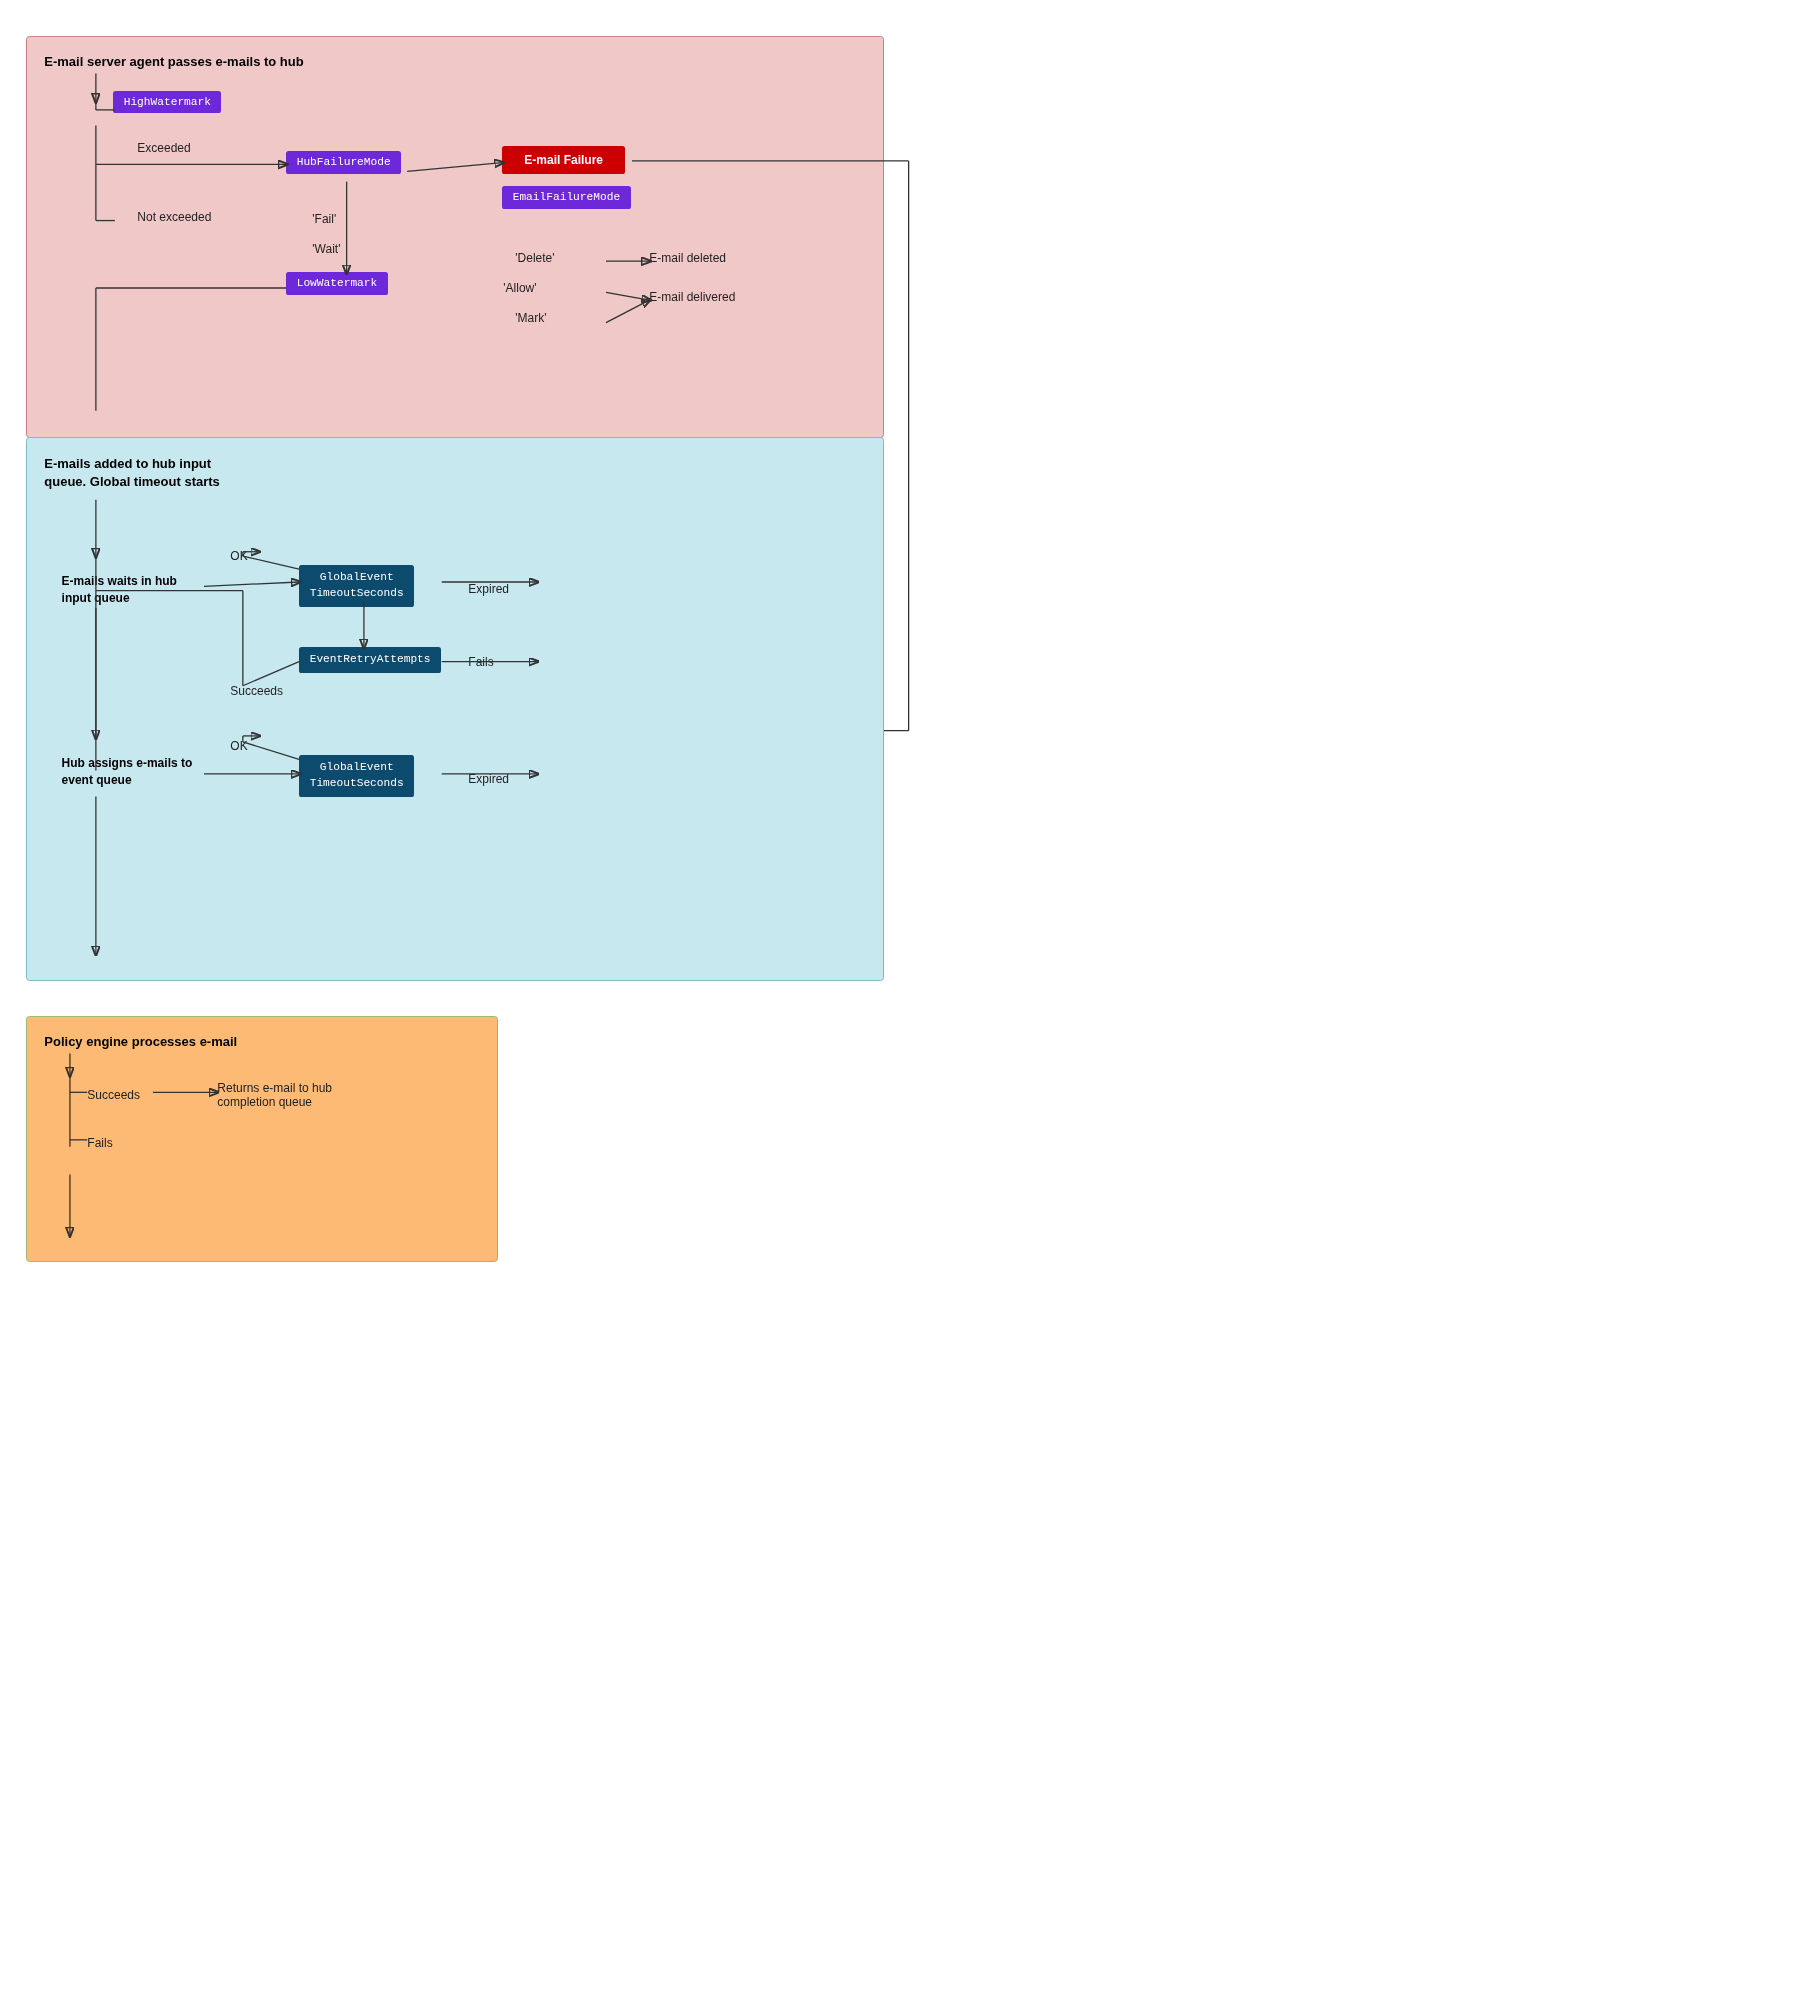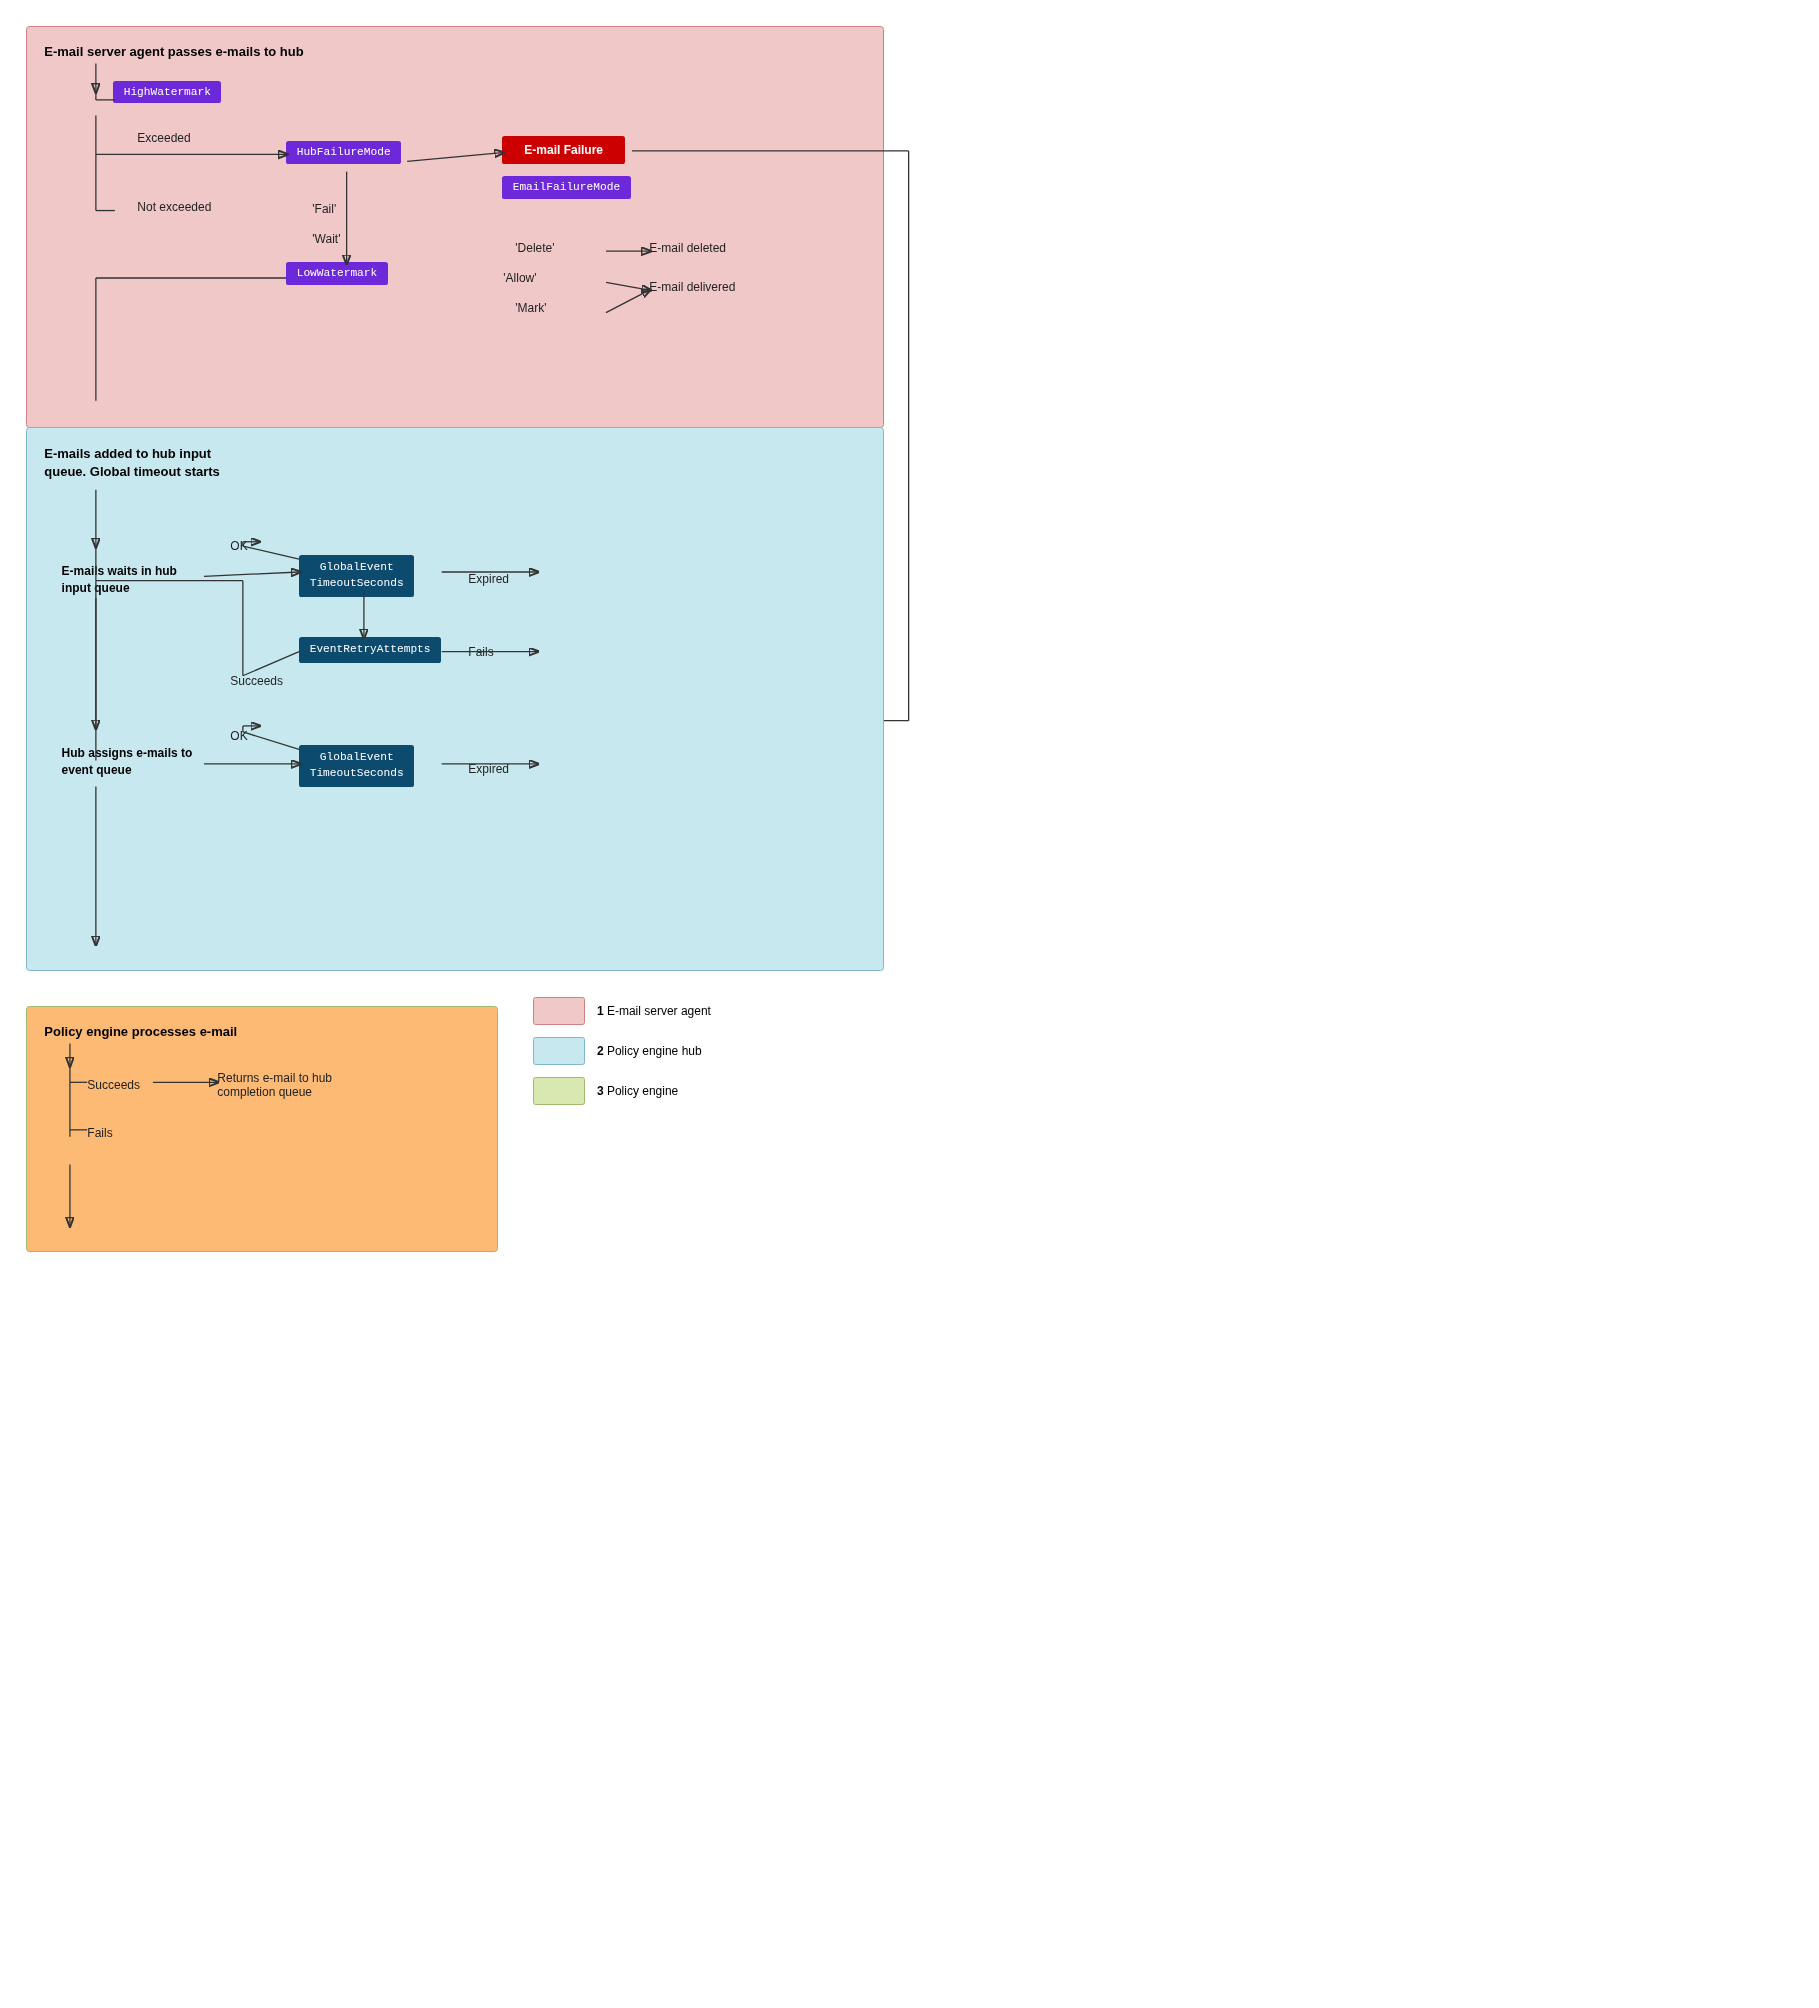--- a/index.html
+++ b/index.html
@@ -16,20 +16,21 @@
     }
 
     
     .section-red {
       background: #f0c8c8;
       border: 0.9px solid #d08080;
       border-radius: 3.5px;
       padding: 17.3px 17.3px 26px 17.3px;
       position: relative;
       margin-bottom: 0;
+      margin-top: 10px;
     }
 
     .section-blue {
       background: #c8e8f0;
       border: 0.9px solid #80b8c8;
       border-radius: 3.5px;
       padding: 17.3px 17.3px 26px 17.3px;
       position: relative;
       margin-top: 0;
     }
@@ -317,31 +318,17 @@
           <line x1="126" y1="35" x2="200" y2="35" marker-end="url(#arrowGreen)"></line>
 
           <line x1="30" y1="45" x2="30" y2="98"></line>
           <line x1="30" y1="90" x2="50" y2="90"></line>
 
           <line x1="30" y1="130" x2="30" y2="200" marker-end="url(#arrowGreen)"></line>
         </svg>
       </div>
     </div>
 
-    <div style="margin-left:35px; padding-top:8.6px;">
-      <div class="legend-item">
-        <div class="legend-box legend-box-red"></div>
-        <span><strong>1</strong> E-mail server agent</span>
-      </div>
-      <div class="legend-item">
-        <div class="legend-box legend-box-blue"></div>
-        <span><strong>2</strong> Policy engine hub</span>
-      </div>
-      <div class="legend-item">
-        <div class="legend-box legend-box-green"></div>
-        <span><strong>3</strong> Policy engine</span>
-      </div>
-    </div>
 
   </div>
 
 </div>
 
 
 </body></html>

